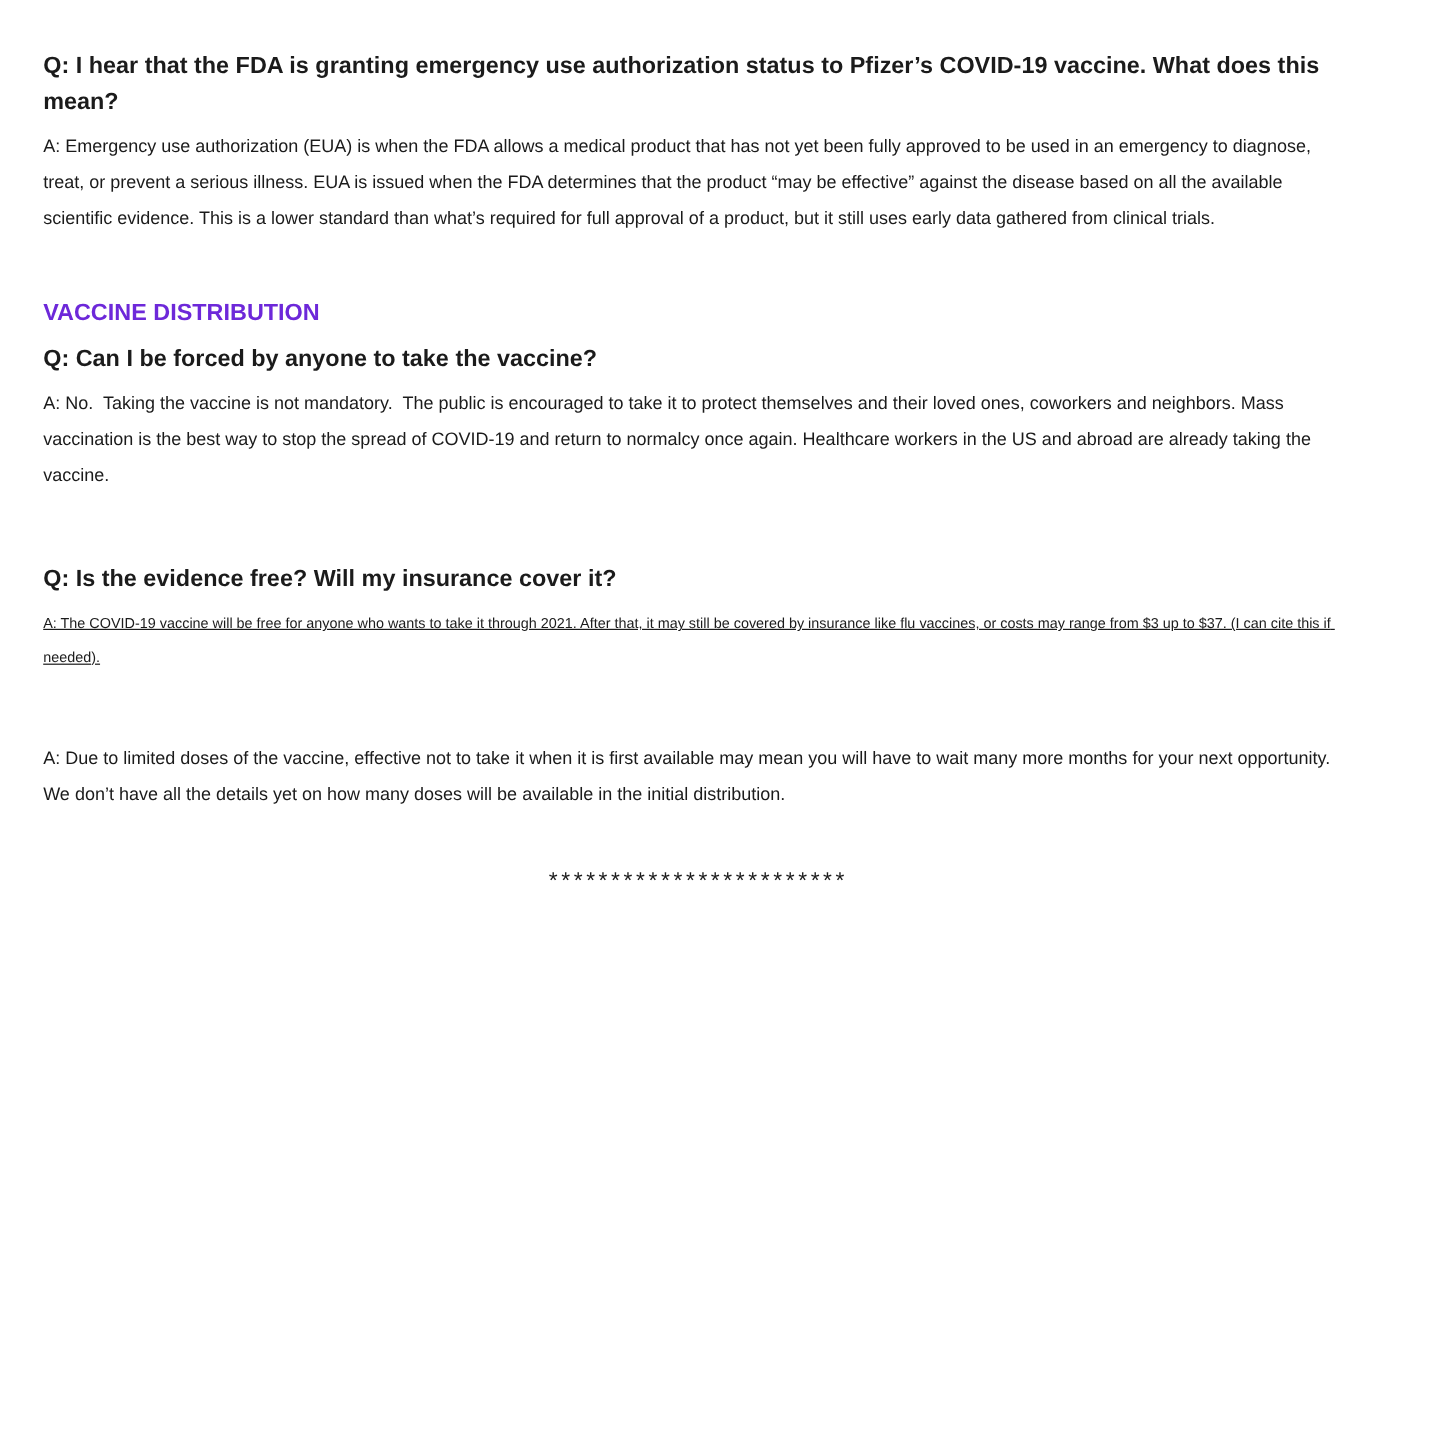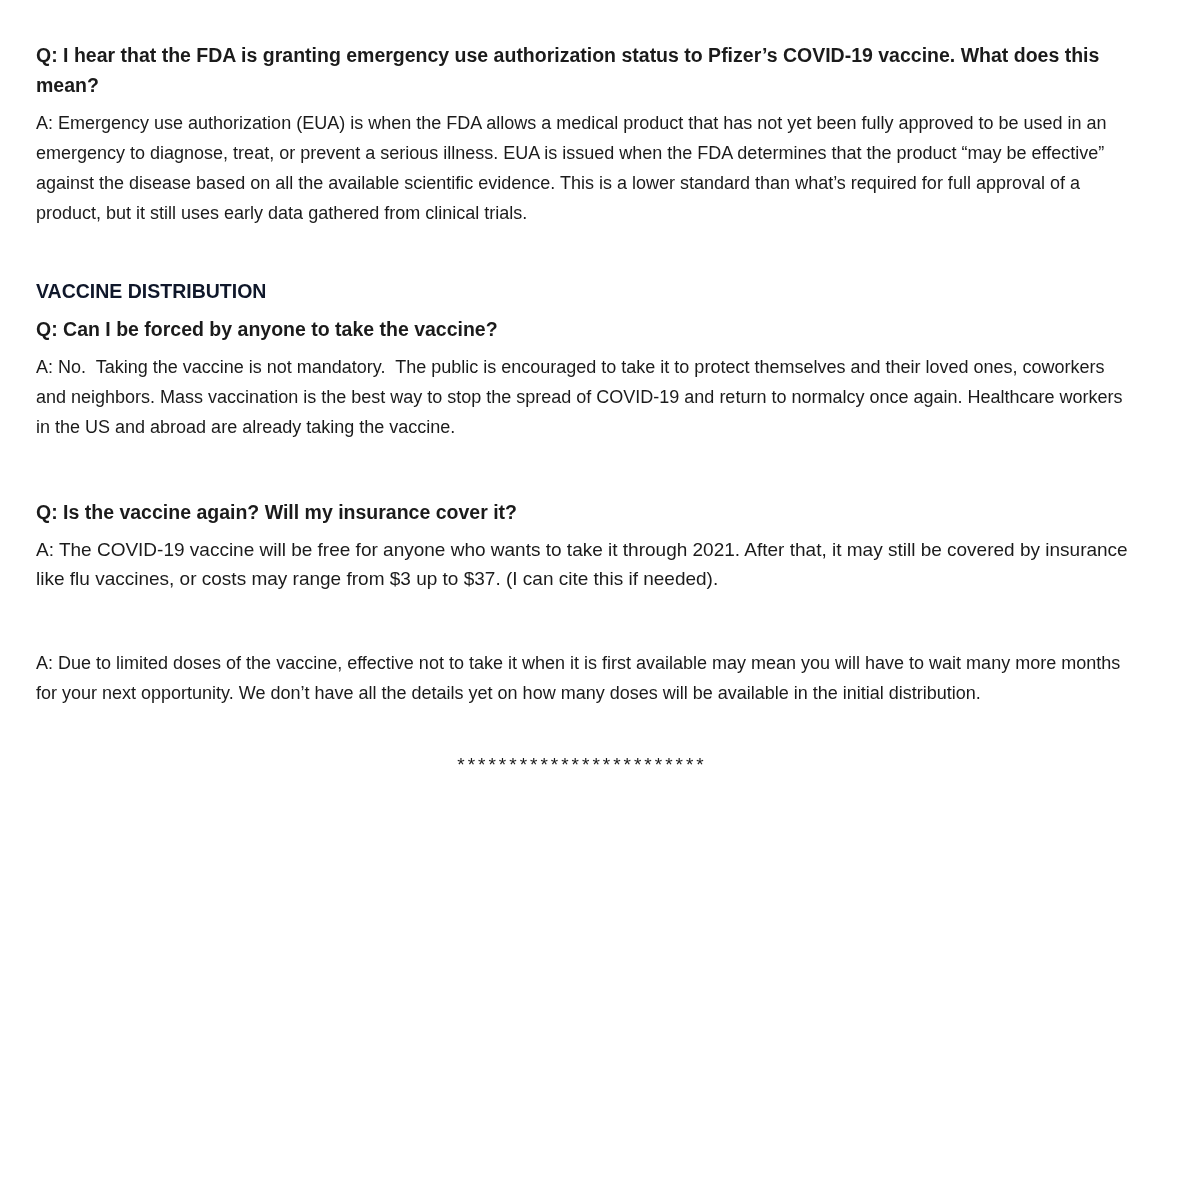--- a/index.html
+++ b/index.html
@@ -19,35 +19,36 @@
     overflow: hidden;
   }
   .question {
     font-size: 19.5px;
     font-weight: bold;
     line-height: 30px;
     margin: 0;
     white-space: pre-wrap;
   }
   .answer {
-    font-size: 18px;
+    font-size: 15px;
     font-weight: normal;
     line-height: 30px;
     margin: 8px 0 0 0;
     white-space: pre-wrap;
   }
   .answer.small {
-    font-size: 19px;
+    font-size: 12px;
     line-height: 29px;
+    text-decoration: underline;
   }
   .section-heading {
     font-size: 19.5px;
     font-weight: bold;
     line-height: 30px;
-    color: #0f172a;
+    color: #6d28d9;
     margin: 0;
   }
   .qa-block { margin: 0; }
   .gap-large { margin-top: 48px; }
   .gap-xlarge { margin-top: 55px; }
   .separator-line {
     margin-top: 46px;
     text-align: center;
     font-size: 19px;
     letter-spacing: 3px;
@@ -66,21 +67,21 @@
   </div>
 
   <p class="section-heading gap-large">VACCINE DISTRIBUTION</p>
 
   <div class="qa-block">
     <p class="question" style="margin-top:8px">Q: Can I be forced by anyone to take the vaccine?</p>
     <p class="answer">A: No.  Taking the vaccine is not mandatory.  The public is encouraged to take it to protect themselves and their loved ones, coworkers and neighbors. Mass vaccination is the best way to stop the spread of COVID-19 and return to normalcy once again. Healthcare workers in the US and abroad are already taking the vaccine.</p>
   </div>
 
   <div class="qa-block gap-xlarge">
-    <p class="question">Q: Is the vaccine again? Will my insurance cover it?</p>
+    <p class="question">Q: Is the evidence free? Will my insurance cover it?</p>
     <p class="answer small">A: The COVID-19 vaccine will be free for anyone who wants to take it through 2021. After that, it may still be covered by insurance like flu vaccines, or costs may range from $3 up to $37. (I can cite this if needed).</p>
   </div>
 
   <div class="qa-block gap-xlarge">
     <p class="answer">A: Due to limited doses of the vaccine, effective not to take it when it is first available may mean you will have to wait many more months for your next opportunity. We don’t have all the details yet on how many doses will be available in the initial distribution.</p>
   </div>
 
   <div class="separator-line">************************</div>
 
 </div>

